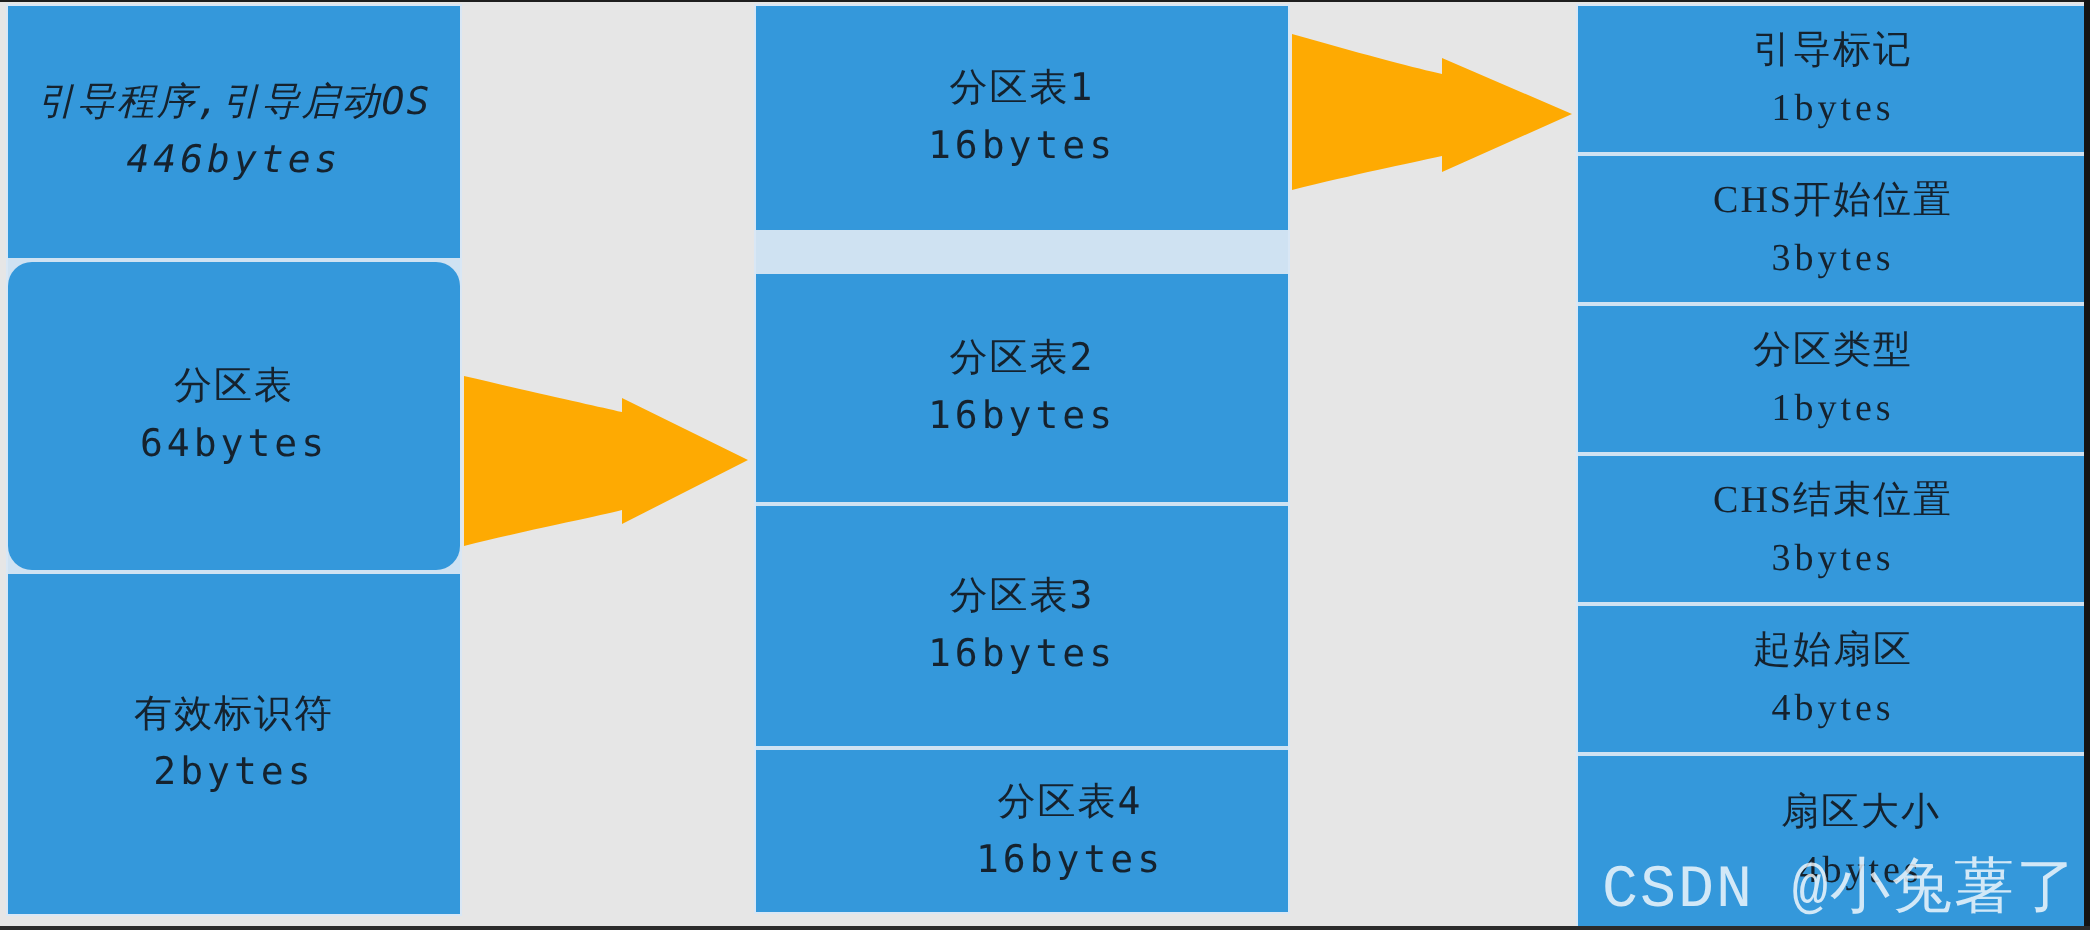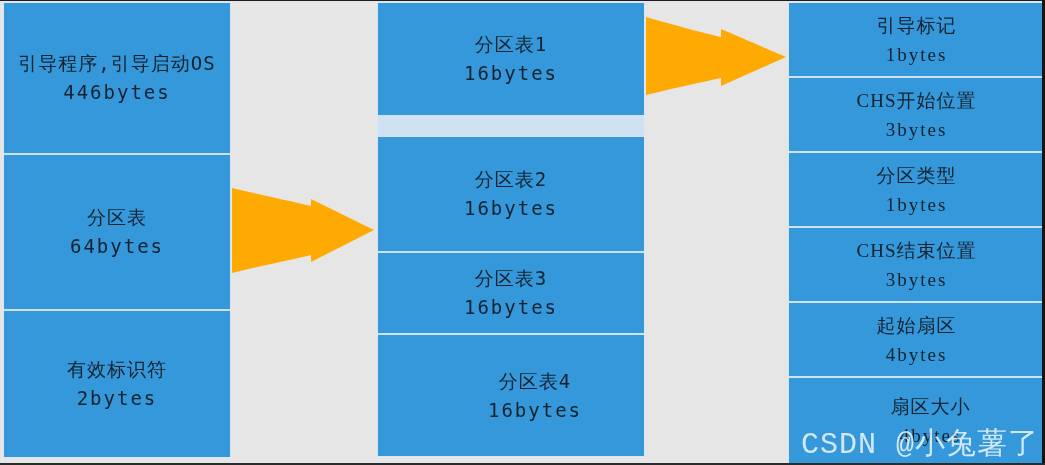--- a/index.html
+++ b/index.html
@@ -34,23 +34,23 @@
     display:flex;flex-direction:column;
     align-items:center;justify-content:center;
     text-align:center;
     font-size:19px;line-height:29px;
     letter-spacing:1px;
     flex:0 0 auto;
   }
   .box .size{letter-spacing:2px;}
 
   
-  .col-left  .b0{height:150px;} .col-left .b1{height:154px;} .col-left .b2{flex:1 1 auto;}
+  .col-left  .b0{height:126px;font-style:italic;} .col-left .b1{height:154px;border-radius:12px;} .col-left .b2{flex:1 1 auto;}
   
-  .col-mid   .b0{height:112px;} .col-mid .b1{height:114px;margin-top:20px;} .col-mid .b2{height:80px;} .col-mid .b3{flex:1 1 auto;padding-left:48px;}
+  .col-mid   .b0{height:112px;} .col-mid .b1{height:114px;margin-top:20px;} .col-mid .b2{height:120px;} .col-mid .b3{flex:1 1 auto;padding-left:48px;}
   
   .col-right .b0,.col-right .b1,.col-right .b2,.col-right .b3,.col-right .b4{height:73px;}
   .col-right .b5{flex:1 1 auto;padding-left:28px;}
 
   .arrows{position:absolute;left:0;top:0;width:1045px;height:465px;pointer-events:none;}
 
   .watermark{
     position:absolute;
     right:6px;bottom:1px;
     font-size:30px;

